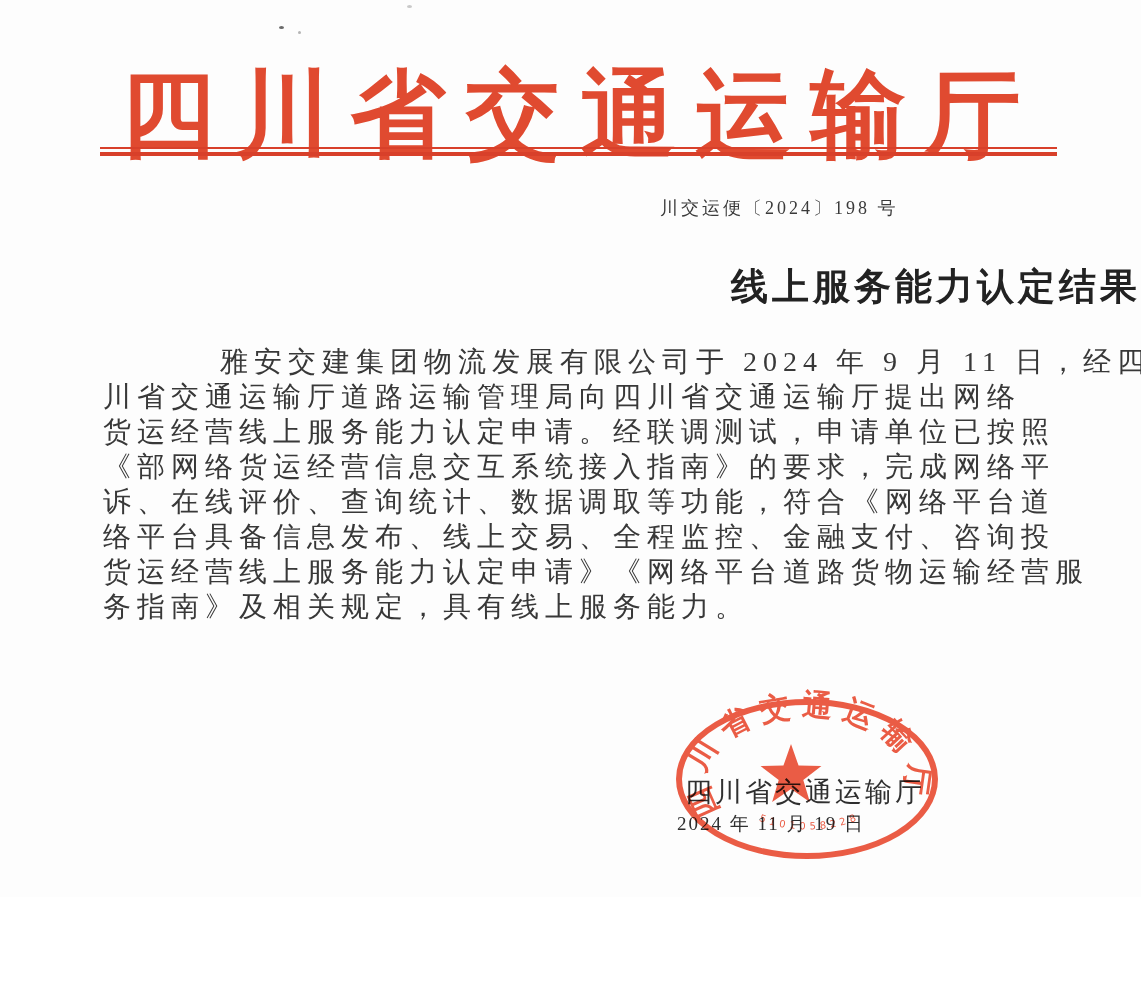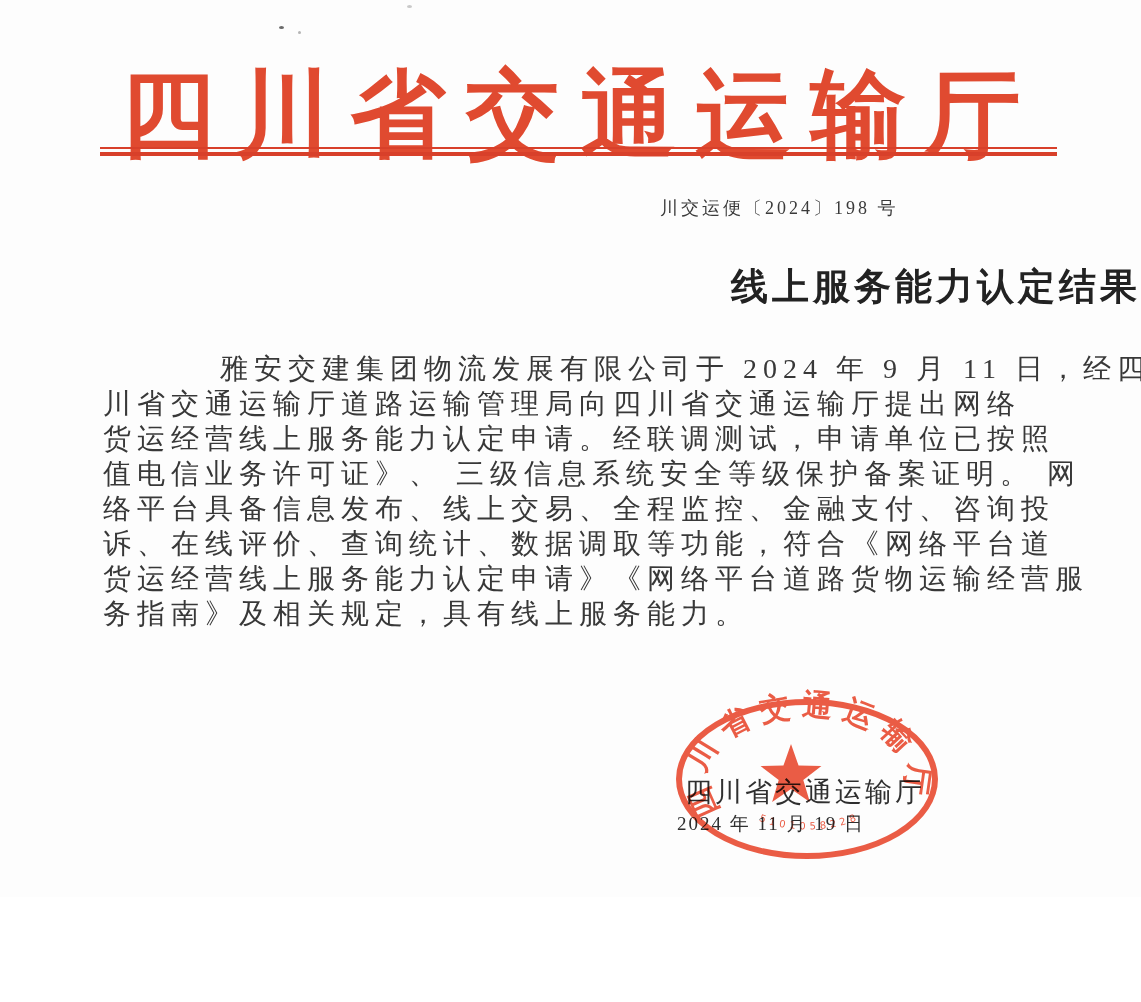--- a/index.html
+++ b/index.html
@@ -55,21 +55,20 @@
     white-space: nowrap;
   }
 
   .body-block {
     position: absolute;
     top: 344px; left: 103px; width: 916px;
     font-size: 28px;
     line-height: 35px;
     letter-spacing: 6px;
     color: #383838;
-    margin-top: 7px;
   }
   .body-line { white-space: nowrap; }
   .body-line.indent { text-indent: 117px; }
 
   .sig-agency {
     position: absolute;
     top: 774px; left: 685px;
     font-size: 27px;
     letter-spacing: 3px;
     color: #2f2f2f;
@@ -127,23 +126,23 @@
   <div class="head-rule-thick"></div>
 
   <div class="doc-number">川交运便〔2024〕198 号</div>
 
   <div class="doc-title">线上服务能力认定结果</div>
 
   <div class="body-block">
     <div class="body-line indent">雅安交建集团物流发展有限公司于 2024 年 9 月 11 日，经四</div>
     <div class="body-line">川省交通运输厅道路运输管理局向四川省交通运输厅提出网络</div>
     <div class="body-line">货运经营线上服务能力认定申请。经联调测试，申请单位已按照</div>
-    <div class="body-line">值电信业务许可证》、 三级信息系统安全等级保护备案证明。 网</div>
+    <div class="body-line">《部网络货运经营信息交互系统接入指南》的要求，完成网络平</div>
+    <div class="body-line">诉、在线评价、查询统计、数据调取等功能，符合《网络平台道</div>
     <div class="body-line">络平台具备信息发布、线上交易、全程监控、金融支付、咨询投</div>
-    <div class="body-line">诉、在线评价、查询统计、数据调取等功能，符合《网络平台道</div>
     <div class="body-line">货运经营线上服务能力认定申请》《网络平台道路货物运输经营服</div>
     <div class="body-line">务指南》及相关规定，具有线上服务能力。</div>
   </div>
 
   <div class="sig-agency">四川省交通运输厅</div>
   <div class="sig-date">2024 年 11 月 19 日</div>
 
   <svg class="seal-svg" viewBox="662 688 292 182" xmlns="http://www.w3.org/2000/svg">
     <defs>
       <path id="sealArcPath" d="M 725 813 A 100 62 0 1 1 889 813" fill="none"></path>

